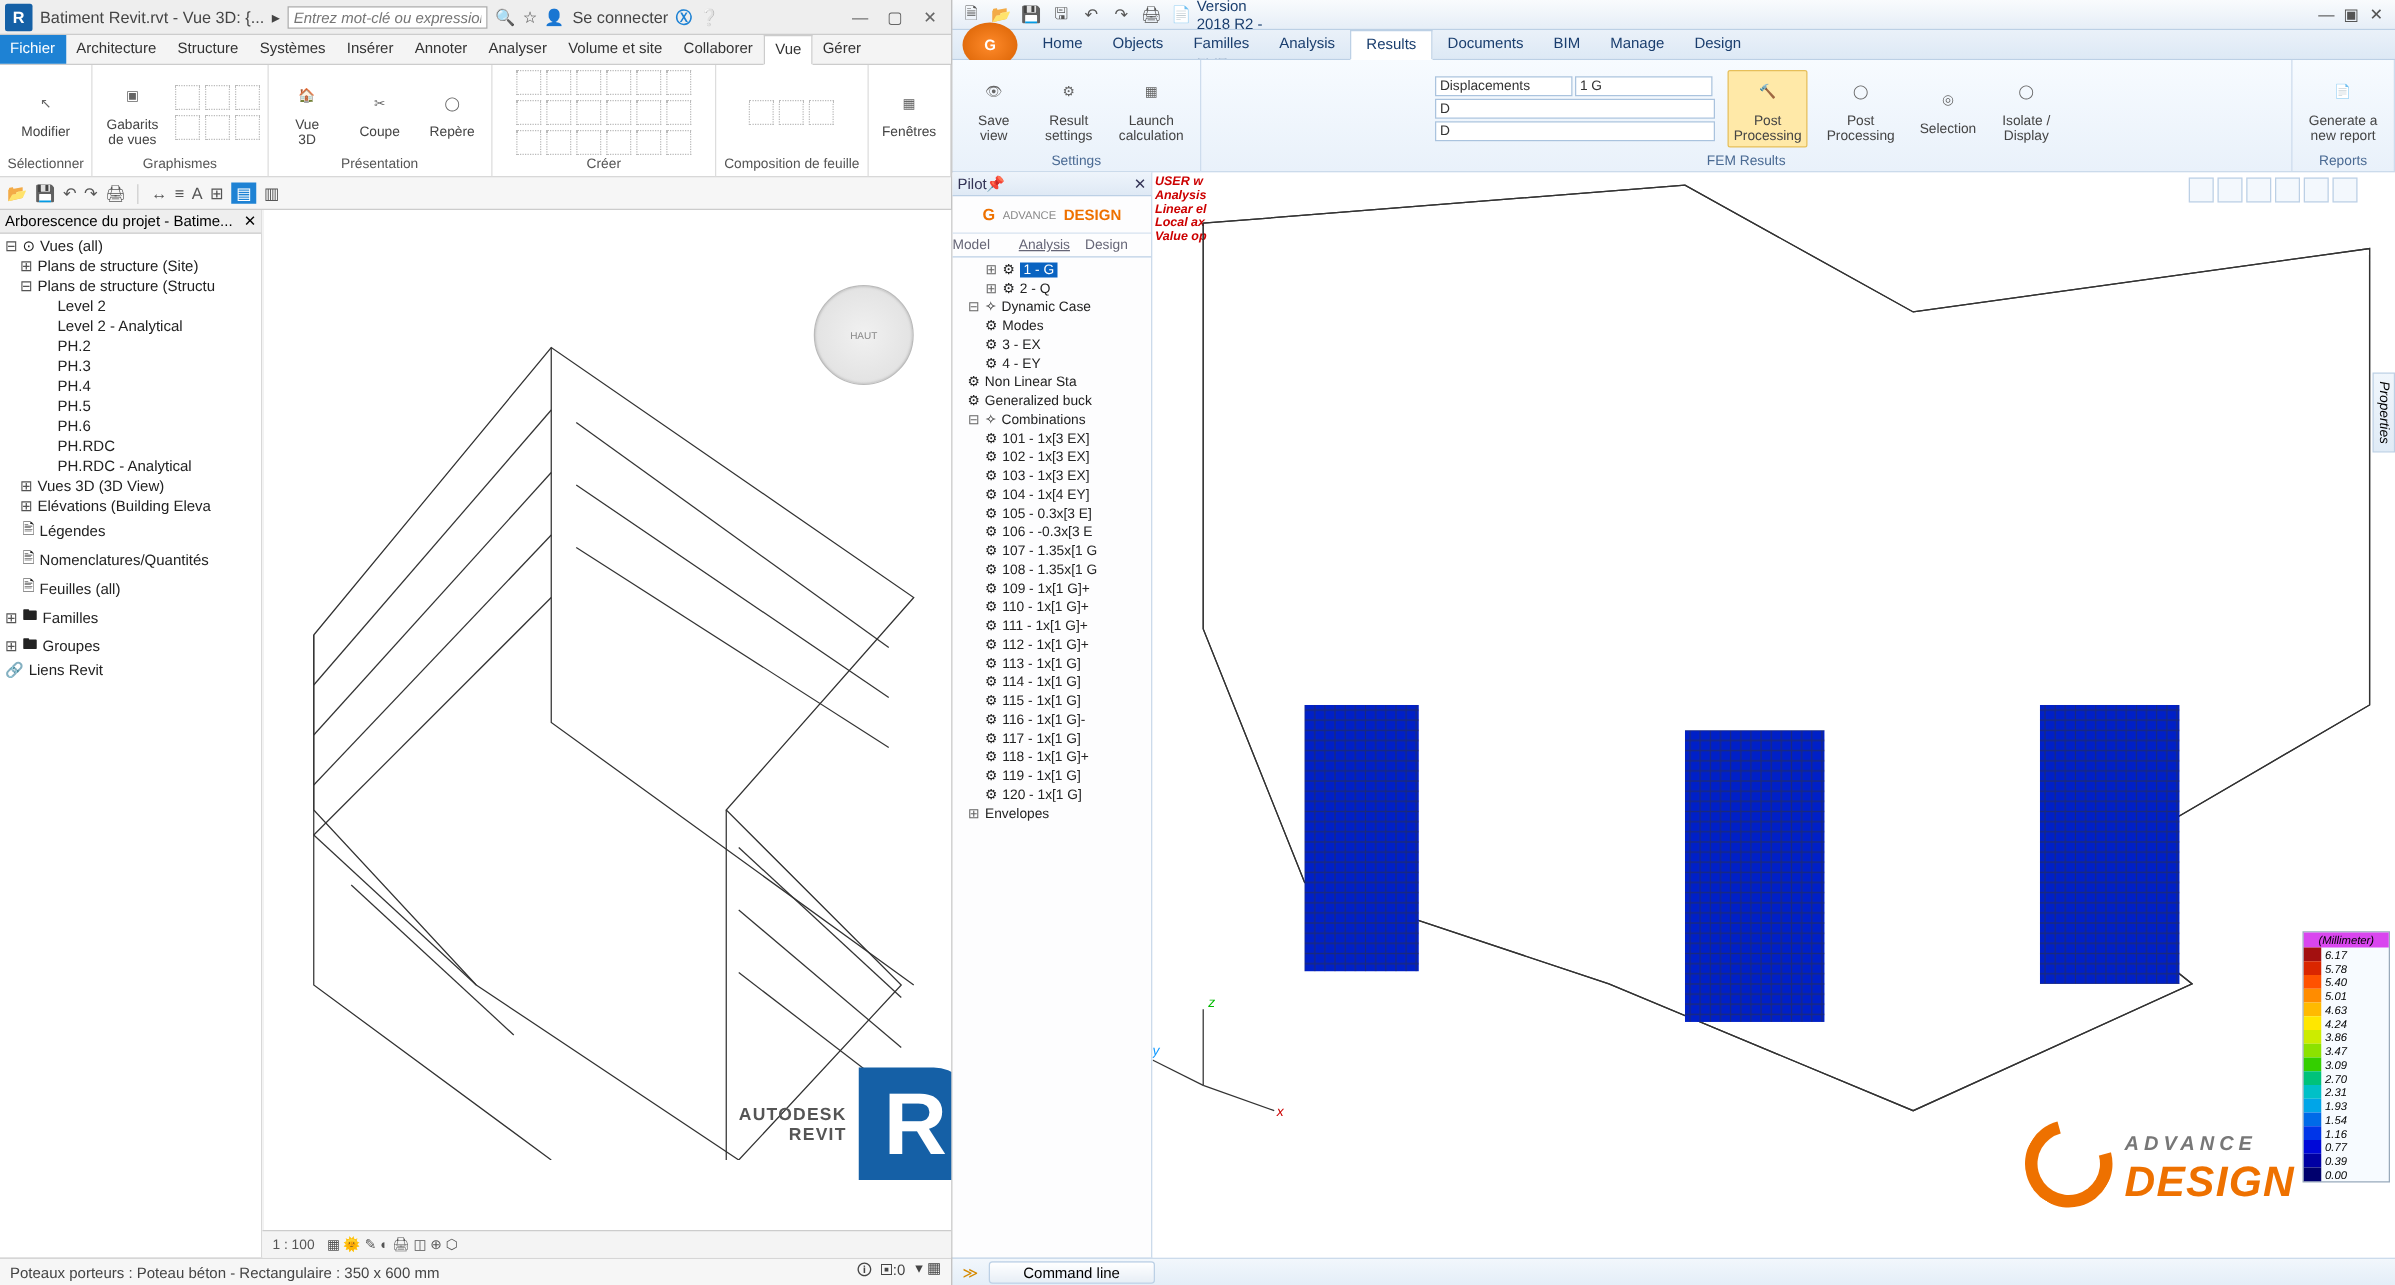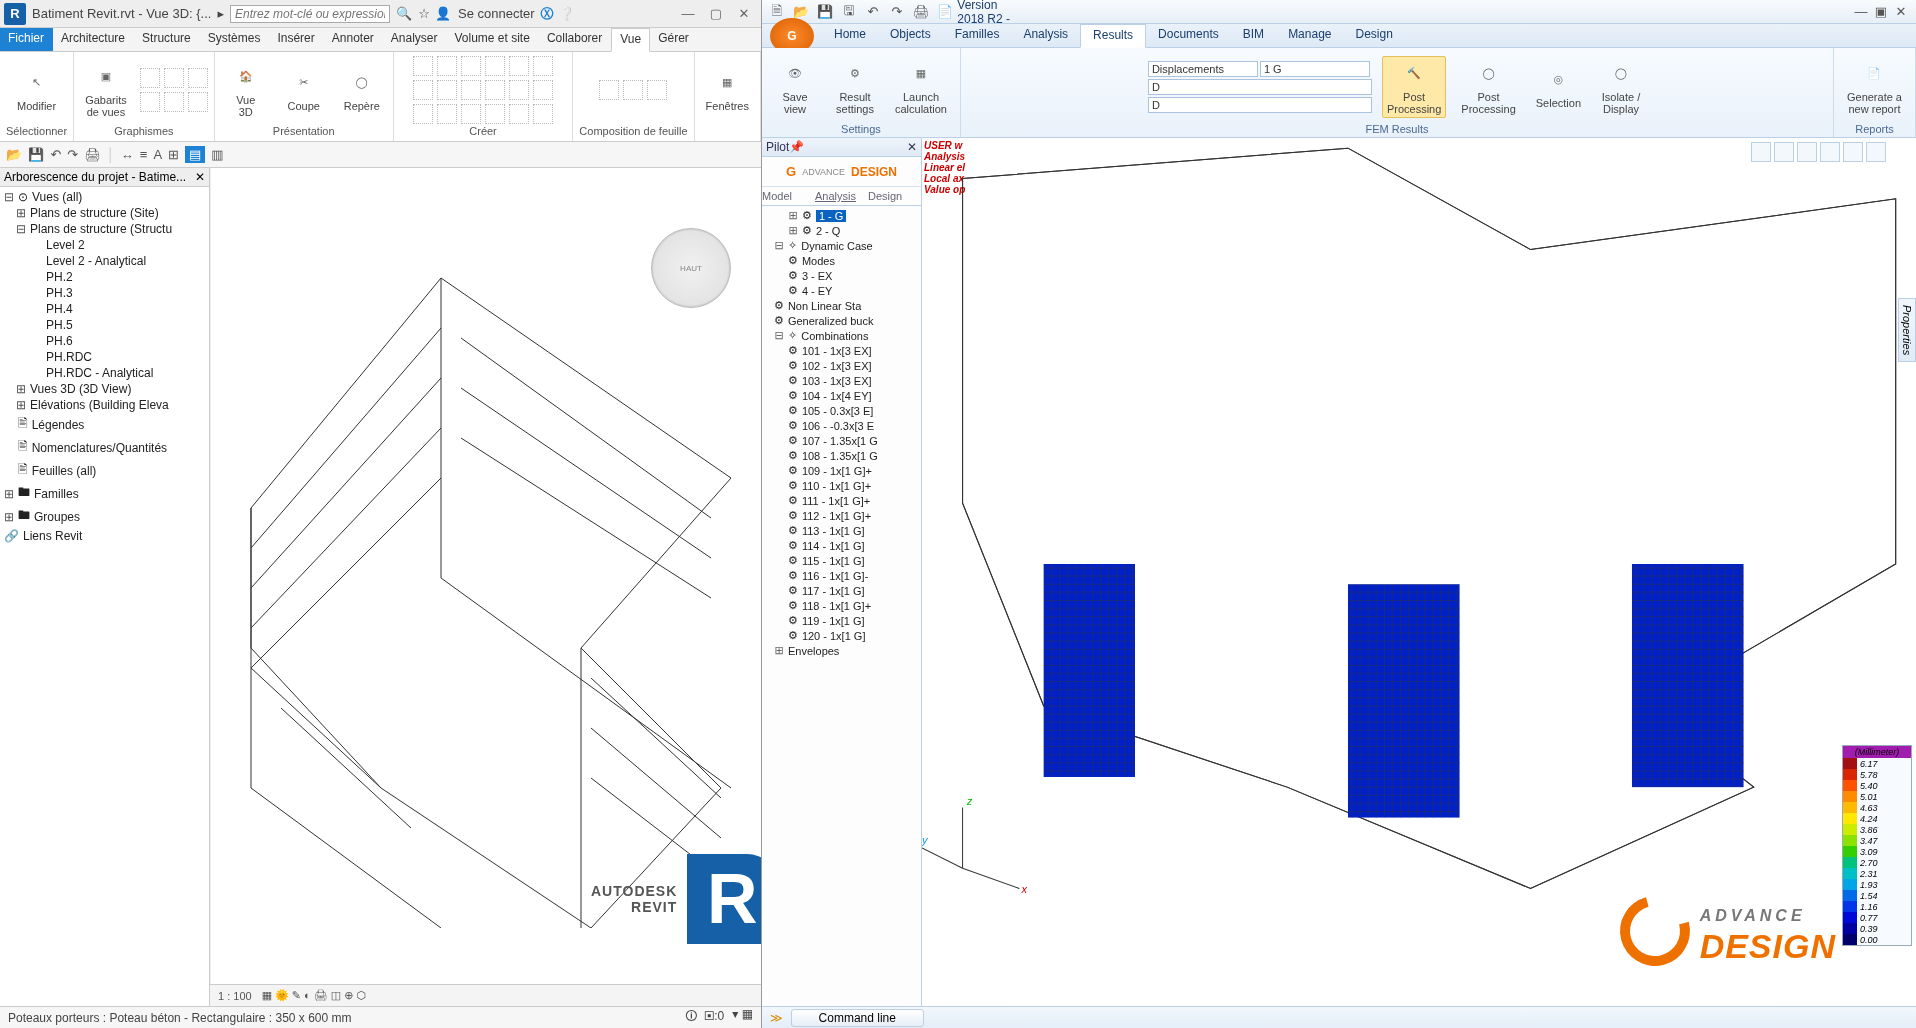--- a/index.html
+++ b/index.html
@@ -73,21 +73,21 @@
 .pn { padding:1px 0 1px 18px; white-space:nowrap; display:flex; align-items:center; gap:4px; color:#222;}
 .pn .tg{width:10px; text-align:center; color:#666;}
 .pn.d1{padding-left:10px;} .pn.d2{padding-left:24px;}
 .ad-canvas { flex:1; position:relative; background:#fff; overflow:hidden;font-style:italic;}
 .warn { position:absolute; top:0; left:0; color:#c00; font-size:10px; line-height:11px; font-weight:bold; padding:2px;}
 .brand-ad { position:absolute; bottom:40px; right:80px; display:flex; align-items:center; gap:10px;}
 .brand-ad .g{ width:70px; height:70px; border:10px solid #ee7100; border-radius:50%; border-top-color:transparent; transform:rotate(30deg);}
 .brand-ad .txt{ color:#ee7100; font-weight:700; font-size:34px; line-height:30px; letter-spacing:1px;}
 .brand-ad .txt small{display:block; font-size:16px; color:#777; letter-spacing:4px;}
 .legend { position:absolute; bottom:60px; right:4px; width:70px; background:#f7fbff; border:1px solid #9ab; font-size:9px;}
-.legend .lh{ background:#a21caf; text-align:center; padding:1px 0;}
+.legend .lh{ background:#d946ef; text-align:center; padding:1px 0;}
 .legend .row{ display:flex; align-items:center;}
 .legend .sw{ width:14px; height:11px;}
 .legend .v{ padding-left:3px;}
 .cmdline { height:22px; border-top:1px solid #bcd0e5; background:linear-gradient(#f2f7fc,#e4eef8); display:flex; align-items:center; font-size:12px; padding:0 8px;}
 .cmdline .btn{ background:linear-gradient(#fff,#e7eef6); border:1px solid #bcd0e5; padding:1px 27px; border-radius:3px;}
 .props-tab{ position:absolute; right:0; top:160px; writing-mode:vertical-rl; background:linear-gradient(#f0f6fc,#e0ebf6); border:1px solid #bcd0e5; font-size:11px; padding:6px 2px; cursor:pointer;}
 .ad-toolbox{position:absolute; top:4px; right:30px; display:flex; gap:3px;}
 .ad-toolbox span{width:20px;height:20px;border:1px solid #bcd0e5;background:#f3f8fd;display:inline-block;}
 svg path,svg line{ stroke:#333; stroke-width:1; fill:none;}
 </style>

